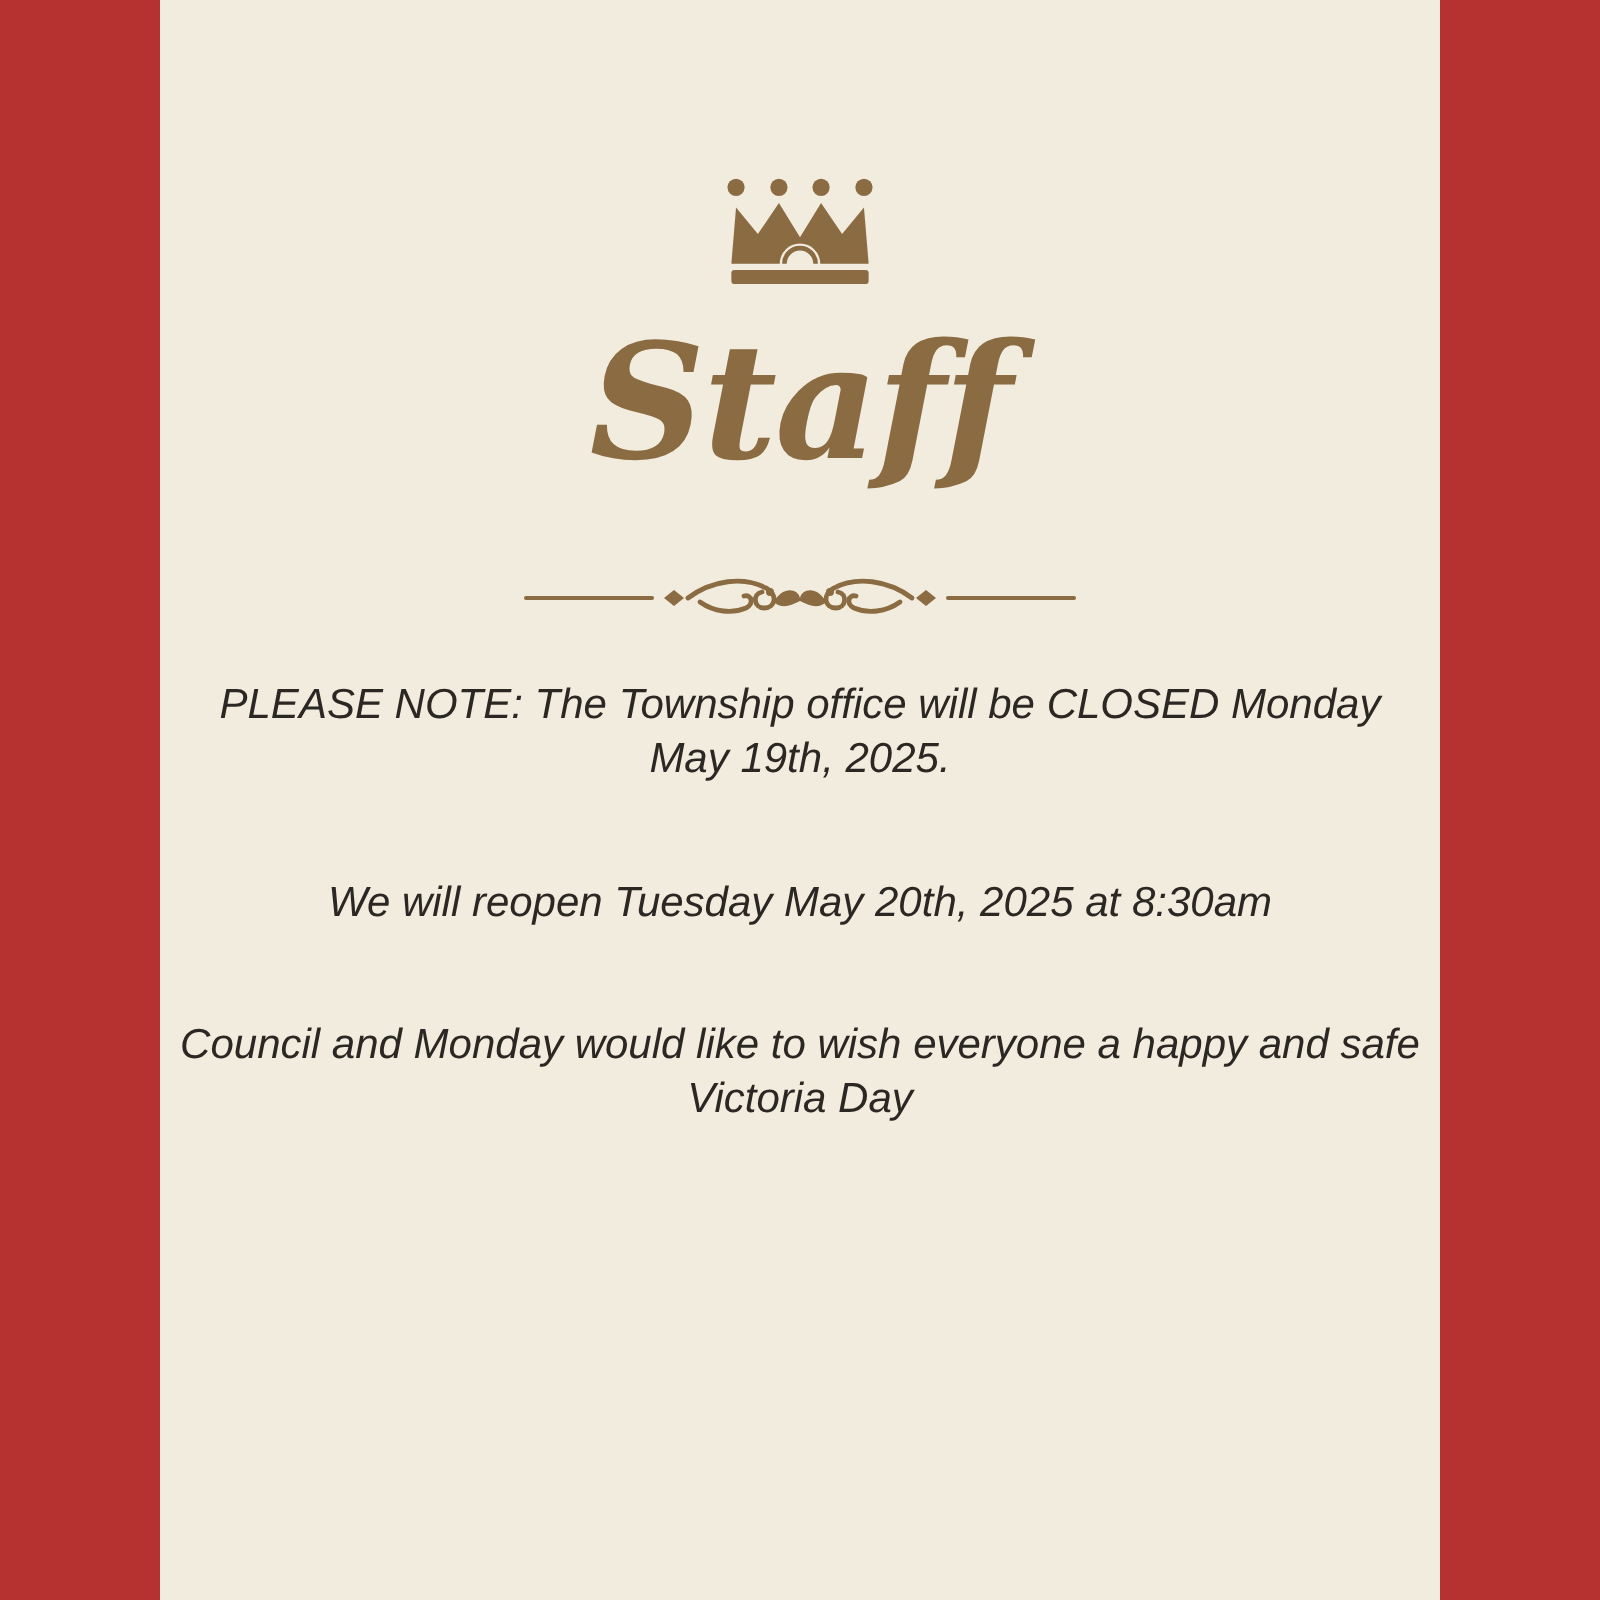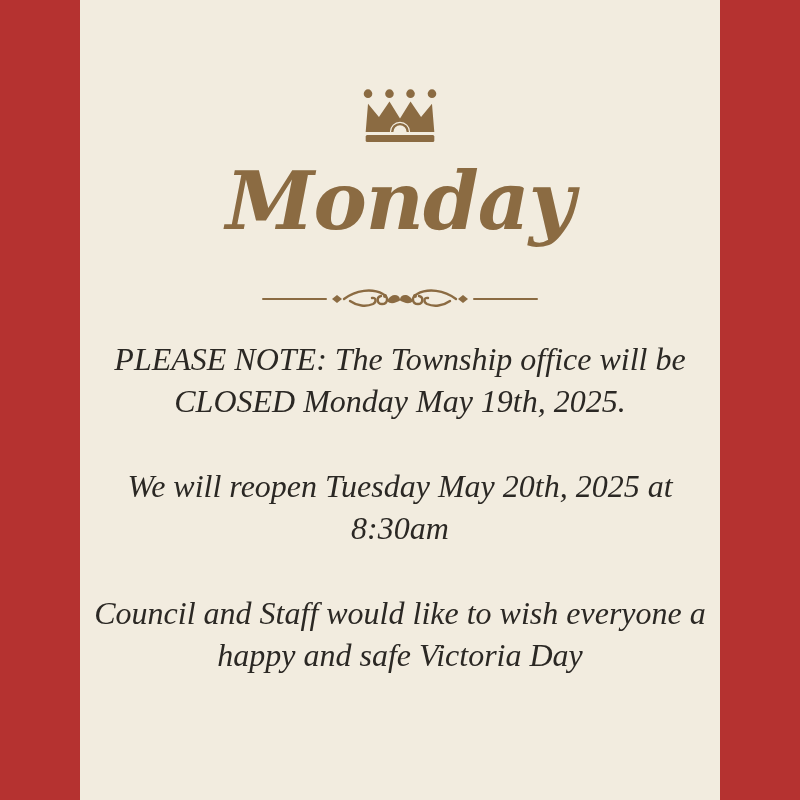--- a/index.html
+++ b/index.html
@@ -60,23 +60,23 @@
     display: block;
     margin: 38px auto 0;
     width: 280px;
     height: 28px;
   }
 
   .body-text {
     margin: 0 auto;
     max-width: 620px;
     color: #2B2824;
-    font-family: Liberation Serif, serif;
+    font-family: Liberation Sans, sans-serif;
     font-style: italic;
-    font-size: 32px;
+    font-size: 21px;
     line-height: 1.3;
   }
   .body-text.notice { margin-top: 26px; }
   .body-text.reopen { margin-top: 44px; }
   .body-text.wish   { margin-top: 44px; }
 </style>
 </head>
 <body>
 
 <div class="poster">
@@ -92,21 +92,21 @@
         <circle cx="36.5" cy="7" r="5.5"></circle>
         <circle cx="63.5" cy="7" r="5.5"></circle>
         <circle cx="91" cy="7" r="5.5"></circle>
         <path d="M6,56 L9,20 L23,37 L36.5,17 L50,39 L63.5,17 L77,37 L91,20 L94,56 L63,56 A13,13 0 0 0 37,56 Z"></path>
         <rect x="6" y="60" width="88" height="9" rx="2"></rect>
       </g>
       <path d="M40,56 A10,10 0 0 1 60,56" fill="#F2ECDF" stroke="#8B6B42" stroke-width="3"></path>
       <path d="M42.5,56 A7.5,7.5 0 0 1 57.5,56 Z" fill="#F2ECDF"></path>
     </svg>
 
-    <h1 class="heading line1">Monday</h1>
+    <h1 class="heading line1">Staff</h1>
 
     <svg class="divider" viewBox="0 0 280 28" aria-hidden="true">
       <g stroke="#8B6B42" stroke-width="2" stroke-linecap="round" fill="none">
         <line x1="3" y1="14" x2="66" y2="14"></line>
         <line x1="214" y1="14" x2="277" y2="14"></line>
       </g>
       <path d="M77,10 L82,14 L77,18 L72,14 Z" fill="#8B6B42"></path>
       <path d="M203,10 L208,14 L203,18 L198,14 Z" fill="#8B6B42"></path>
       <g stroke="#8B6B42" stroke-width="2.4" fill="none" stroke-linecap="round">
         <path d="M84,14 C96,5 112,3 123,9 C129,12 128,19 122,19 C117,19 116,12 121,11"></path>
@@ -114,16 +114,16 @@
         <path d="M196,14 C184,5 168,3 157,9 C151,12 152,19 158,19 C163,19 164,12 159,11"></path>
         <path d="M190,16 C183,21 174,22 167,19 C163,17 164,12 168,13"></path>
       </g>
       <path d="M127,16 C131,8 139,9 140,14 C141,9 149,8 153,16 C149,20 144,17.5 140,15.5 C136,17.5 131,20 127,16 Z" fill="#8B6B42"></path>
       <circle cx="125" cy="11" r="2" fill="#8B6B42"></circle>
       <circle cx="155" cy="11" r="2" fill="#8B6B42"></circle>
     </svg>
 
     <p class="body-text notice">PLEASE NOTE: The Township office will be CLOSED Monday May 19th, 2025.</p>
     <p class="body-text reopen">We will reopen Tuesday May 20th, 2025 at 8:30am</p>
-    <p class="body-text wish">Council and Staff would like to wish everyone a happy and safe Victoria Day</p>
+    <p class="body-text wish">Council and Monday would like to wish everyone a happy and safe Victoria Day</p>
 
   </div>
 </div>
 
 </body></html>

